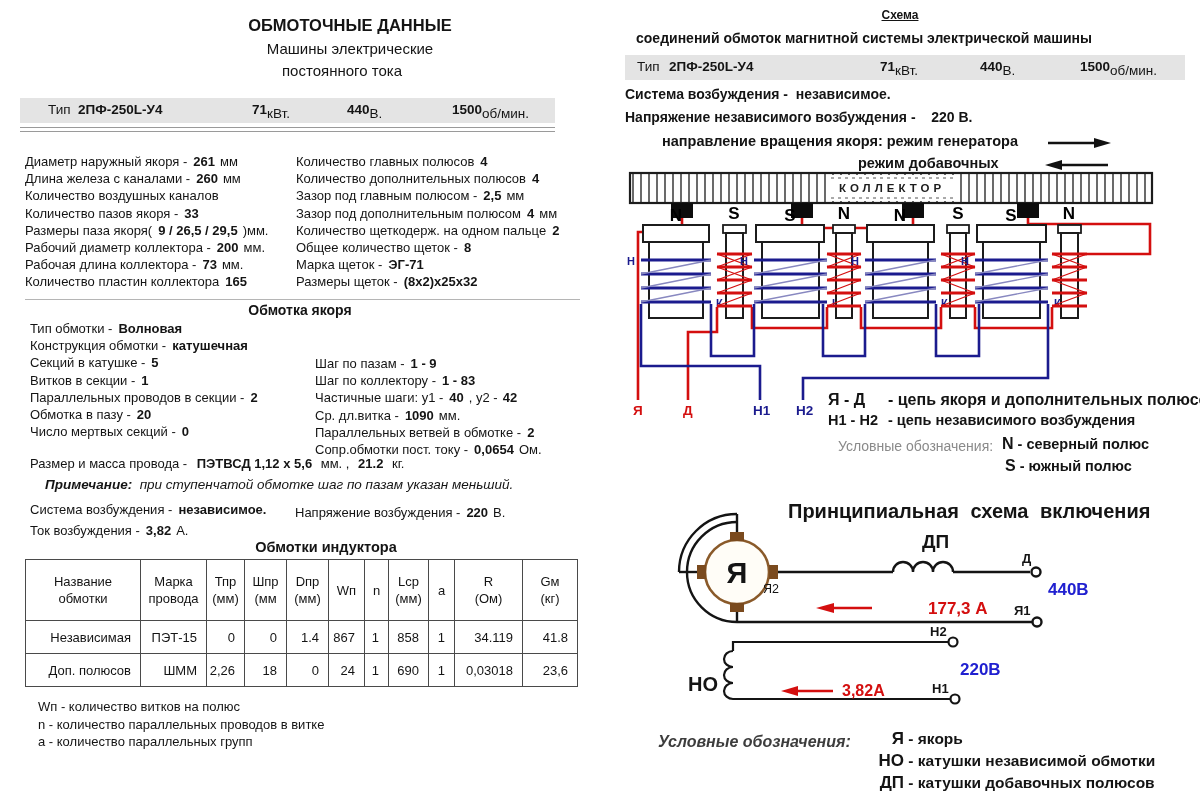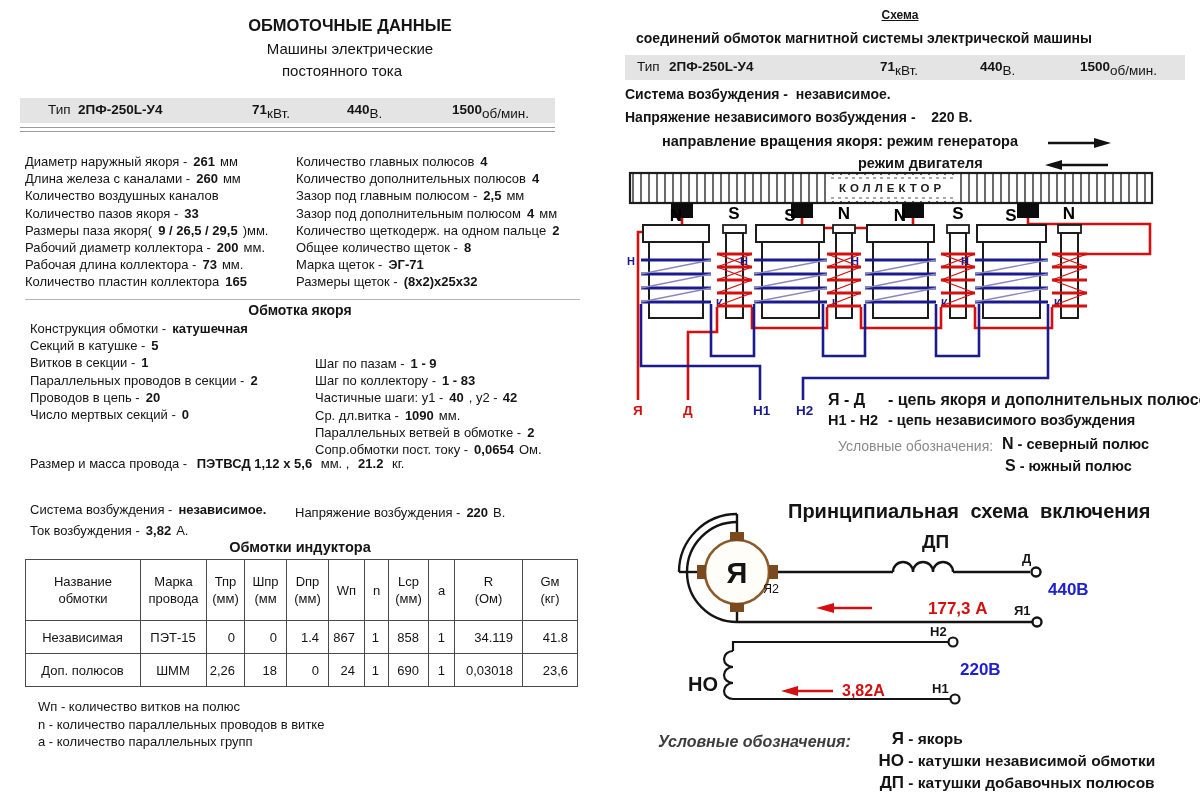--- a/index.html
+++ b/index.html
@@ -14,21 +14,21 @@
   .prow b{margin-right:5px;}
   .prow .mid{margin-right:5px;}
   .typebar{background:#e4e4e4;height:25px;font-size:13.5px;}
   .typebar span{position:absolute;top:4px;white-space:nowrap;}
   .dbl{height:3px;border-top:1.5px solid #9a9a9a;border-bottom:1.5px solid #9a9a9a;}
   .hr{border-top:1.5px solid #b5b5b5;}
   .tbl{border-collapse:collapse;font-size:13px;table-layout:fixed;}
   .tbl th,.tbl td{border:1.3px solid #4a4a4a;overflow:hidden;}
   .tbl th{font-weight:400;height:58px;text-align:center;font-size:13px;line-height:17px;}
   .tbl td{height:30px;text-align:right;padding-right:9px;}
-  .tbl td.nm{text-align:center;padding-left:8px;}
+  .tbl td.nm{text-align:right;padding-left:8px;}
   .note{font-style:italic;font-size:13.5px;}
   .gray{color:#8a8a8a;}
 </style>
 </head>
 <body>
 
 <div class="page">
 
   <div class="abs ctr b" style="left:150px;top:16px;width:400px;font-size:16.5px;">ОБМОТОЧНЫЕ ДАННЫЕ</div>
   <div class="abs ctr" style="left:150px;top:40px;width:400px;font-size:15px;">Машины электрические</div>
@@ -63,57 +63,61 @@
     <div class="prow"><span class="lab">Количество щеткодерж. на одном пальце</span><b>2</b><span></span></div>
     <div class="prow"><span class="lab">Общее количество щеток -</span><b>8</b><span></span></div>
     <div class="prow"><span class="lab">Марка щеток -</span><b>ЭГ-71</b><span></span></div>
     <div class="prow"><span class="lab">Размеры щеток -</span><b>(8x2)x25x32</b><span></span></div>
   </div>
 
   <div class="abs hr" style="left:25px;top:299px;width:555px;"></div>
   <div class="abs ctr b" style="left:0px;top:302px;width:600px;font-size:14px;">Обмотка якоря</div>
 
   <div class="abs" style="left:30px;top:320px;">
+    <div class="prow"><span class="lab">Тип обмотки -</span><b>Волновая</b></div>
     <div class="prow"><span class="lab">Конструкция обмотки -</span><b>катушечная</b></div>
     <div class="prow"><span class="lab">Секций в катушке -</span><b>5</b></div>
     <div class="prow"><span class="lab">Витков в секции -</span><b>1</b></div>
     <div class="prow"><span class="lab">Параллельных проводов в секции -</span><b>2</b></div>
-    <div class="prow"><span class="lab">Проводов в цепь -</span><b>20</b></div>
+    <div class="prow"><span class="lab">Обмотка в пазу -</span><b>20</b></div>
     <div class="prow"><span class="lab">Число мертвых секций -</span><b>0</b></div>
   </div>
 
   <div class="abs" style="left:315px;top:355px;">
     <div class="prow"><span class="lab">Шаг по пазам -</span><b>1 - 9</b></div>
     <div class="prow"><span class="lab">Шаг по коллектору -</span><b>1 - 83</b></div>
     <div class="prow"><span class="lab">Частичные шаги: у1 -</span><b>40</b><span class="mid">, у2 -</span><b>42</b></div>
     <div class="prow"><span class="lab">Ср. дл.витка -</span><b>1090</b><span>мм.</span></div>
     <div class="prow"><span class="lab">Параллельных ветвей в обмотке -</span><b>2</b></div>
     <div class="prow"><span class="lab">Сопр.обмотки пост. току -</span><b>0,0654</b><span>Ом.</span></div>
   </div>
 
   <div class="abs prow" style="left:30px;top:455px;">
     <span class="lab">Размер и масса провода -</span>
     <b>ПЭТВСД 1,12 х 5,6</b>
     <span class="mid">мм. ,</span>
     <b>21.2</b>
     <span>кг.</span>
   </div>
 
+  <div class="abs note" style="left:45px;top:477px;">
+    <b>Примечание:</b>&nbsp; <span>при ступенчатой обмотке шаг по пазам указан меньший.</span>
+  </div>
 
   <div class="abs prow" style="left:30px;top:501px;">
     <span class="lab">Система возбуждения -</span><b>независимое.</b>
   </div>
   <div class="abs prow" style="left:30px;top:522px;">
     <span class="lab">Ток возбуждения -</span><b>3,82</b><span>А.</span>
   </div>
   <div class="abs prow" style="left:295px;top:504px;">
     <span class="lab">Напряжение возбуждения -</span><b>220</b><span>В.</span>
   </div>
 
-  <div class="abs ctr b" style="left:0px;top:539px;width:600px;font-size:14.5px;">Обмотки индуктора</div>
+  <div class="abs ctr b" style="left:0px;top:539px;width:600px;font-size:14.5px;padding-left:26px;">Обмотки индуктора</div>
 
   <table class="tbl abs" style="left:25px;top:559px;width:552px;">
     <colgroup>
       <col style="width:115px">
         <col style="width:66px">
         <col style="width:38px">
         <col style="width:42px">
         <col style="width:42px">
       <col style="width:36px">
         <col style="width:24px">
@@ -222,21 +226,21 @@
     <span>Напряжение независимого возбуждения -</span>&nbsp;&nbsp;&nbsp; <span>220 В.</span>
   </div>
 
   <div class="abs b nw" style="left:662px;top:133px;font-size:14.5px;">
     <span>направление вращения якоря:</span> <span>режим генератора</span>
   </div>
   <svg class="abs" style="left:1046px;top:136px;" width="66" height="14">
     <line x1="2" y1="7" x2="52" y2="7" stroke="#111" stroke-width="2.6"></line>
     <polygon points="65,7 48,2 48,12" fill="#111"></polygon>
   </svg>
-  <div class="abs b nw" style="left:858px;top:155px;font-size:14.5px;">режим двигателя</div>
+  <div class="abs b nw" style="left:858px;top:155px;font-size:14.5px;">режим добавочных</div>
   <svg class="abs" style="left:1044px;top:158px;" width="66" height="14">
     <line x1="14" y1="7" x2="64" y2="7" stroke="#111" stroke-width="2.6"></line>
     <polygon points="1,7 18,2 18,12" fill="#111"></polygon>
   </svg>
 
   <svg class="abs" style="left:605px;top:170px;" width="590" height="252" viewBox="0 0 590 252">
     <defs>
       <pattern id="hatch" width="8" height="30" patternUnits="userSpaceOnUse">
         <line x1="4" y1="0" x2="4" y2="30" stroke="#2a2a2a" stroke-width="1.4"></line>
       </pattern>

